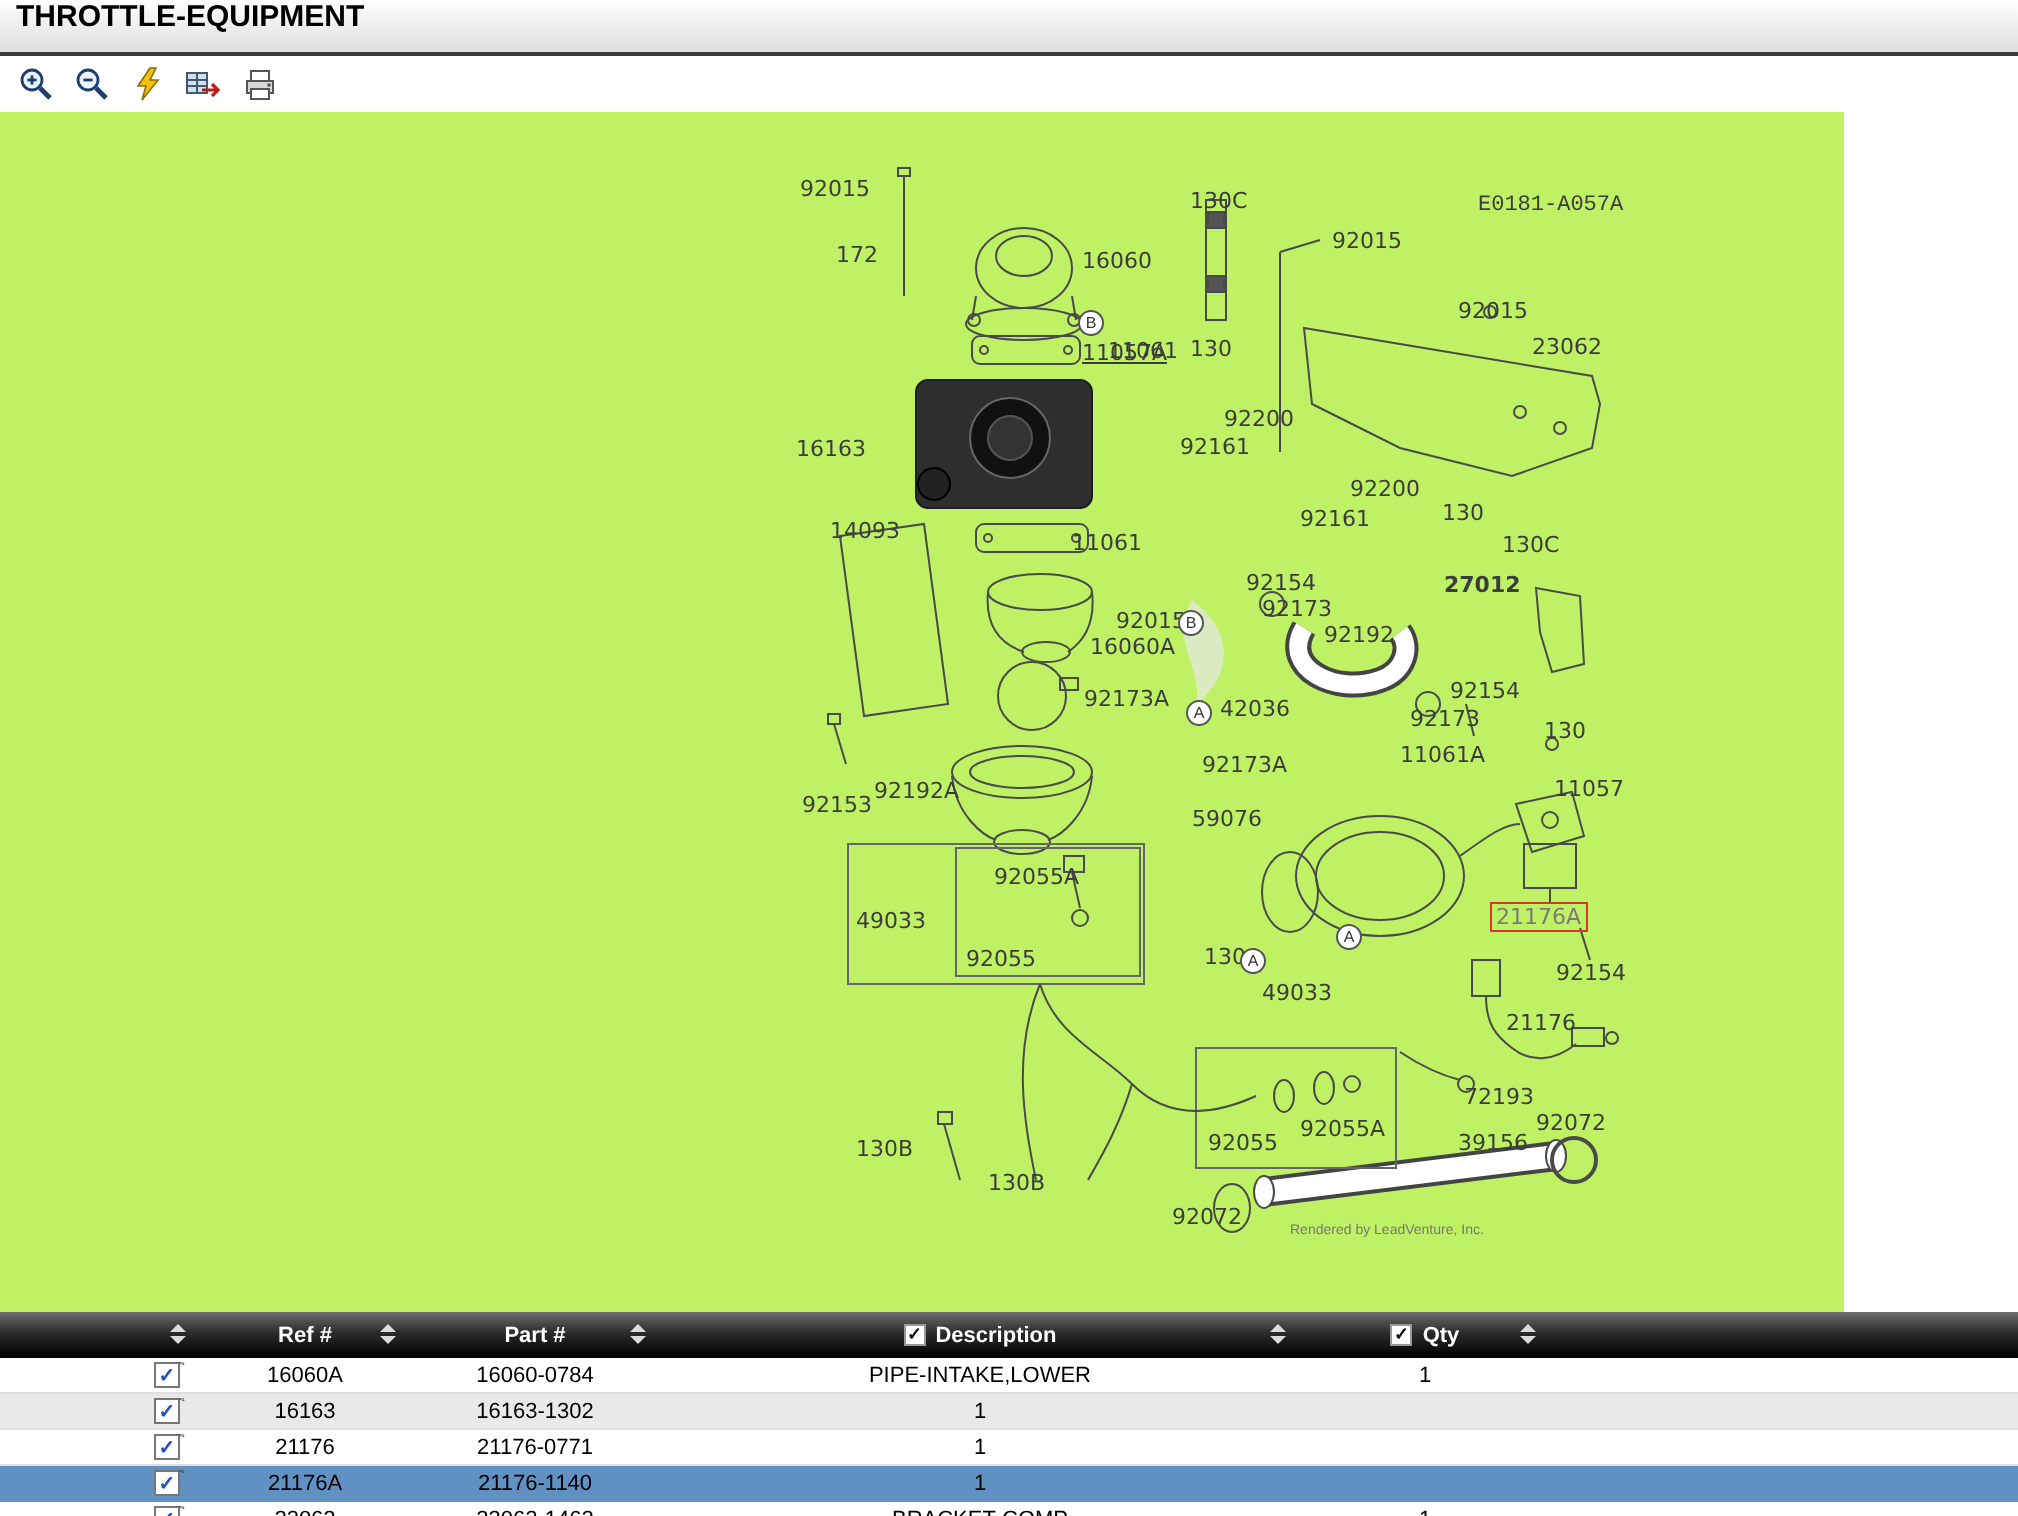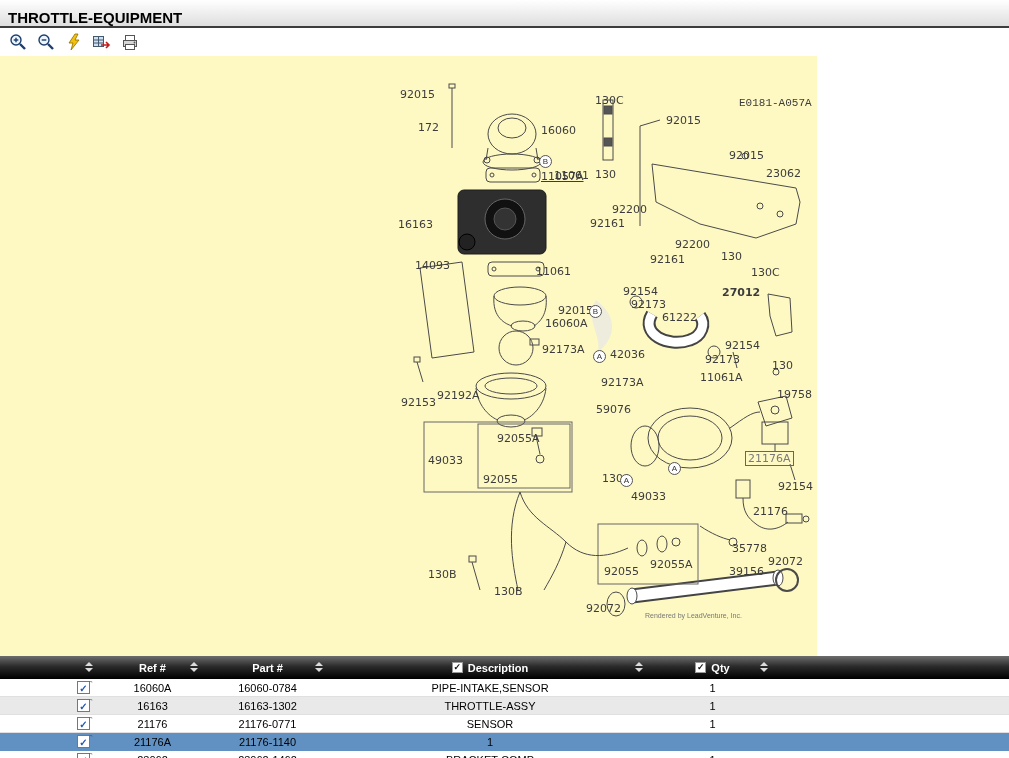--- a/index.html
+++ b/index.html
@@ -5,31 +5,31 @@
   html,body{margin:0;padding:0}
   body{
     width:1009px;height:758px;position:relative;overflow:hidden;
     background:#fff;font-family:"Liberation Sans",sans-serif;
   }
   
   .titlebar{
     position:absolute;top:0;left:0;right:0;height:26px;
     background:linear-gradient(#ffffff,#dedede);
     border-bottom:2px solid #3c3c3c;
-    display:flex;align-items:flex-end;padding-left:8px;
+    display:flex;align-items:flex-start;padding-left:8px;
     font-size:15px;font-weight:bold;color:#000;
   }
   
   .toolbar{
     position:absolute;top:28px;left:0;right:0;height:28px;background:#fff;
     display:flex;align-items:center;gap:9px;padding-left:8px;
   }
   .tbtn{width:19px;height:19px;display:inline-flex;align-items:center;justify-content:center;cursor:pointer}
   
-  .diagram{position:absolute;top:56px;left:0;width:817px;height:600px;background:#fef9c3}
+  .diagram{position:absolute;top:56px;left:0;width:922px;height:600px;background:#bef264}
   svg.art{position:absolute;left:0;top:0}
   .dlabel{
     position:absolute;font-size:11px;color:#3c3c3c;white-space:nowrap;
     font-family:"DejaVu Sans",sans-serif;cursor:pointer;line-height:13px;
   }
   .dlabel.hl{border:1px solid #e03030;padding:0 2px;margin:-1px 0 0 -3px;color:#7a7a7a}
   .marker{
     position:absolute;width:11px;height:11px;border:1px solid #555;border-radius:50%;
     font-size:8px;display:flex;align-items:center;justify-content:center;
     color:#333;background:#fff;line-height:1;
@@ -248,41 +248,41 @@
       <span class="dlabel" style="left: 650px; top: 197px;">92161</span>
       <span class="dlabel" style="left: 721px; top: 194px;">130</span>
       <span class="dlabel" style="left: 751px; top: 210px;">130C</span>
       <span class="dlabel" style="left: 415px; top: 203px;">14093</span>
       <span class="dlabel" style="left: 536px; top: 209px;">11061</span>
       <span class="dlabel" style="left: 722px; top: 230px; font-weight: bold;">27012</span>
       <span class="dlabel" style="left: 623px; top: 229px;">92154</span>
       <span class="dlabel" style="left: 631px; top: 242px;">92173</span>
       <span class="dlabel" style="left: 558px; top: 248px;">92015</span>
       <span class="dlabel" style="left: 545px; top: 261px;">16060A</span>
-      <span class="dlabel" style="left: 662px; top: 255px;">61222</span>
+      <span class="dlabel" style="left: 662px; top: 255px;">92192</span>
       <span class="dlabel" style="left: 725px; top: 283px;">92154</span>
       <span class="dlabel" style="left: 542px; top: 287px;">92173A</span>
       <span class="dlabel" style="left: 610px; top: 292px;">42036</span>
       <span class="dlabel" style="left: 705px; top: 297px;">92173</span>
       <span class="dlabel" style="left: 772px; top: 303px;">130</span>
       <span class="dlabel" style="left: 700px; top: 315px;">11061A</span>
       <span class="dlabel" style="left: 601px; top: 320px;">92173A</span>
-      <span class="dlabel" style="left: 777px; top: 332px;">19758</span>
+      <span class="dlabel" style="left: 777px; top: 332px;">11057</span>
       <span class="dlabel" style="left: 437px; top: 333px;">92192A</span>
       <span class="dlabel" style="left: 401px; top: 340px;">92153</span>
       <span class="dlabel" style="left: 596px; top: 347px;">59076</span>
       <span class="dlabel" style="left: 497px; top: 376px;">92055A</span>
       <span class="dlabel" style="left: 428px; top: 398px;">49033</span>
       <span class="dlabel" style="left: 483px; top: 417px;">92055</span>
       <span class="dlabel hl" style="left: 748px; top: 396px;">21176A</span>
       <span class="dlabel" style="left: 778px; top: 424px;">92154</span>
       <span class="dlabel" style="left: 602px; top: 416px;">130A</span>
       <span class="dlabel" style="left: 631px; top: 434px;">49033</span>
       <span class="dlabel" style="left: 753px; top: 449px;">21176</span>
-      <span class="dlabel" style="left: 732px; top: 486px;">35778</span>
+      <span class="dlabel" style="left: 732px; top: 486px;">72193</span>
       <span class="dlabel" style="left: 768px; top: 499px;">92072</span>
       <span class="dlabel" style="left: 729px; top: 509px;">39156</span>
       <span class="dlabel" style="left: 604px; top: 509px;">92055</span>
       <span class="dlabel" style="left: 650px; top: 502px;">92055A</span>
       <span class="dlabel" style="left: 428px; top: 512px;">130B</span>
       <span class="dlabel" style="left: 494px; top: 529px;">130B</span>
       <span class="dlabel" style="left: 586px; top: 546px;">92072</span>
       <span class="marker" style="left: 539px; top: 99px;">B</span>
       <span class="marker" style="left: 589px; top: 249px;">B</span>
       <span class="marker" style="left: 593px; top: 294px;">A</span>
@@ -334,41 +334,39 @@
         </span>
       </div>
     </div>
   <div>
       <div class="trow">
         <div class="cell iconcell">
           <span class="editicon"></span>
         </div>
         <div class="cell">16060A</div>
         <div class="cell">16060-0784</div>
-        <div class="cell">PIPE-INTAKE,SENSOR</div>
+        <div class="cell">PIPE-INTAKE,LOWER</div>
         <div class="cell">1</div>
         <div class="cell"></div>
       </div>
       <div class="trow alt">
         <div class="cell iconcell">
           <span class="editicon"></span>
         </div>
         <div class="cell">16163</div>
         <div class="cell">16163-1302</div>
-        <div class="cell">THROTTLE-ASSY</div>
         <div class="cell">1</div>
         <div class="cell"></div>
       </div>
       <div class="trow">
         <div class="cell iconcell">
           <span class="editicon"></span>
         </div>
         <div class="cell">21176</div>
         <div class="cell">21176-0771</div>
-        <div class="cell">SENSOR</div>
         <div class="cell">1</div>
         <div class="cell"></div>
       </div>
       <div class="trow selected">
         <div class="cell iconcell">
           <span class="editicon"></span>
         </div>
         <div class="cell">21176A</div>
         <div class="cell">21176-1140</div>
         <div class="cell">1</div>

